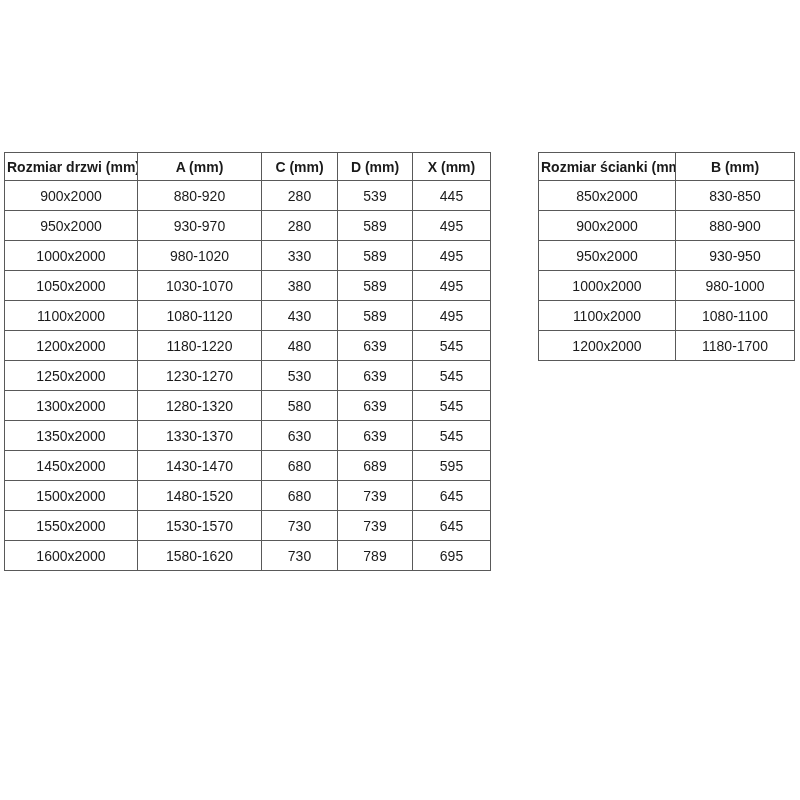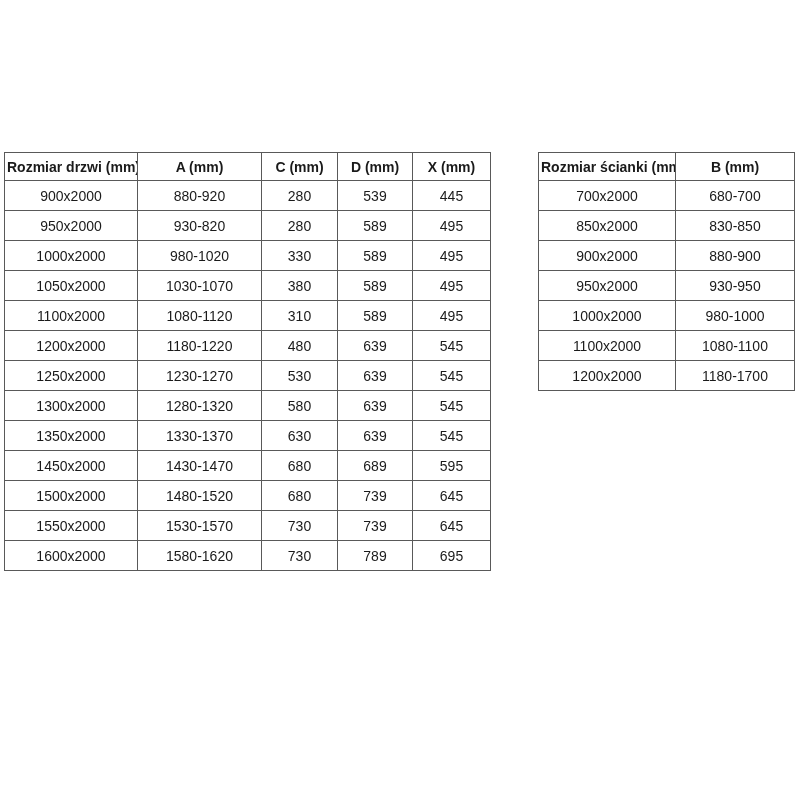--- a/index.html
+++ b/index.html
@@ -57,21 +57,21 @@
     <tbody>
         <tr>
           <td>900x2000</td>
           <td>880-920</td>
           <td>280</td>
           <td>539</td>
           <td>445</td>
         </tr>
         <tr>
           <td>950x2000</td>
-          <td>930-820</td>
+          <td>930-970</td>
           <td>280</td>
           <td>589</td>
           <td>495</td>
         </tr>
         <tr>
           <td>1000x2000</td>
           <td>980-1020</td>
           <td>330</td>
           <td>589</td>
           <td>495</td>
@@ -79,21 +79,21 @@
         <tr>
           <td>1050x2000</td>
           <td>1030-1070</td>
           <td>380</td>
           <td>589</td>
           <td>495</td>
         </tr>
         <tr>
           <td>1100x2000</td>
           <td>1080-1120</td>
-          <td>310</td>
+          <td>430</td>
           <td>589</td>
           <td>495</td>
         </tr>
         <tr>
           <td>1200x2000</td>
           <td>1180-1220</td>
           <td>480</td>
           <td>639</td>
           <td>545</td>
         </tr>
@@ -155,24 +155,20 @@
       <col style="width:119px">
     </colgroup>
     <thead>
         <tr>
           <th>Rozmiar ścianki (mm)</th>
           <th>B (mm)</th>
         </tr>
       </thead>
     <tbody>
         <tr>
-          <td>700x2000</td>
-          <td>680-700</td>
-        </tr>
-        <tr>
           <td>850x2000</td>
           <td>830-850</td>
         </tr>
         <tr>
           <td>900x2000</td>
           <td>880-900</td>
         </tr>
         <tr>
           <td>950x2000</td>
           <td>930-950</td>

